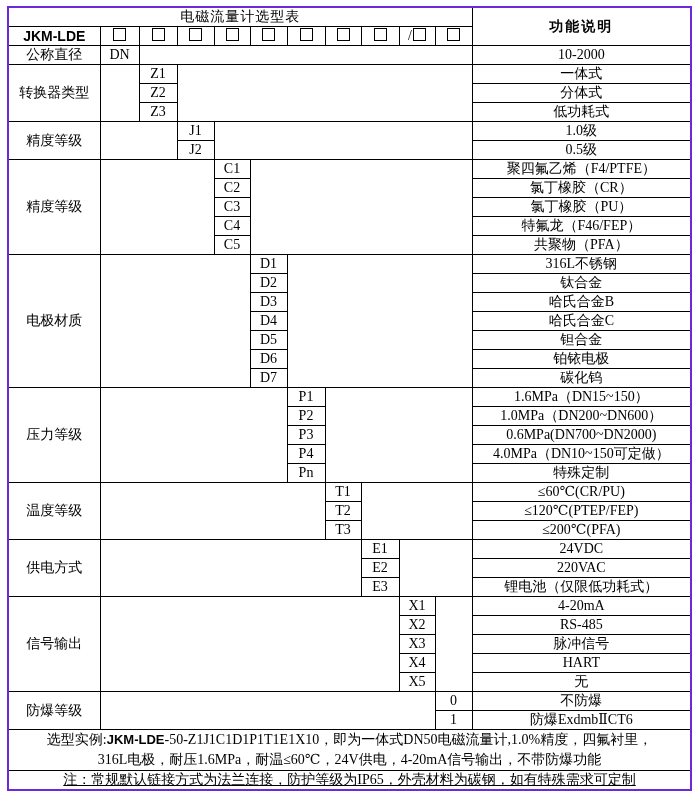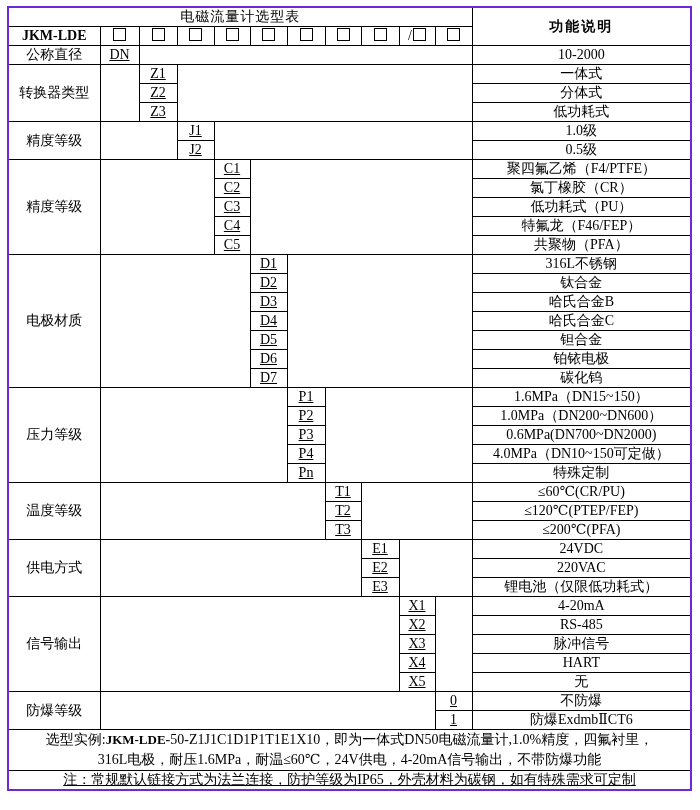--- a/index.html
+++ b/index.html
@@ -38,42 +38,41 @@
   td.title-cell {
     font-size: 15px;
     letter-spacing: 1px;
   }
   td.fn-header {
     font-size: 15px;
     letter-spacing: 2px;
     font-weight: bold;
   }
   td.model-cell, .model-font {
-    font-family: Liberation Serif, serif;
+    font-family: Liberation Sans, sans-serif;
     font-weight: bold;
     font-size: 13px;
   }
   td.cbx-cell { font-size: 13px; }
   .cbx {
     display: inline-block;
     width: 11px;
     height: 11px;
     border: 1px solid #000;
     vertical-align: -1px;
     background: #fff;
   }
   .slash {
     display: inline-block;
     font-size: 14px;
     margin-right: 1px;
     font-family: "Liberation Serif", serif;
   }
   td.code-cell {
     font-size: 13px;
-    text-decoration: underline;
   }
   td.label-cell {
     font-size: 14px;
   }
   td.desc-cell {
     font-size: 13px;
     margin-top: 15px;
   }
   td.example-cell {
     height: 56px;
@@ -170,21 +169,21 @@
           <td class="code-cell">C1</td>
           <td rowspan="5" colspan="6"></td>
           <td class="desc-cell">聚四氟乙烯（F4/PTFE）</td>
         </tr>
         <tr>
           <td class="code-cell">C2</td>
           <td class="desc-cell">氯丁橡胶（CR）</td>
         </tr>
         <tr>
           <td class="code-cell">C3</td>
-          <td class="desc-cell">低功耗式（PU）</td>
+          <td class="desc-cell">氯丁橡胶（PU）</td>
         </tr>
         <tr>
           <td class="code-cell">C4</td>
           <td class="desc-cell">特氟龙（F46/FEP）</td>
         </tr>
         <tr>
           <td class="code-cell">C5</td>
           <td class="desc-cell">共聚物（PFA）</td>
         </tr>
         <tr>

